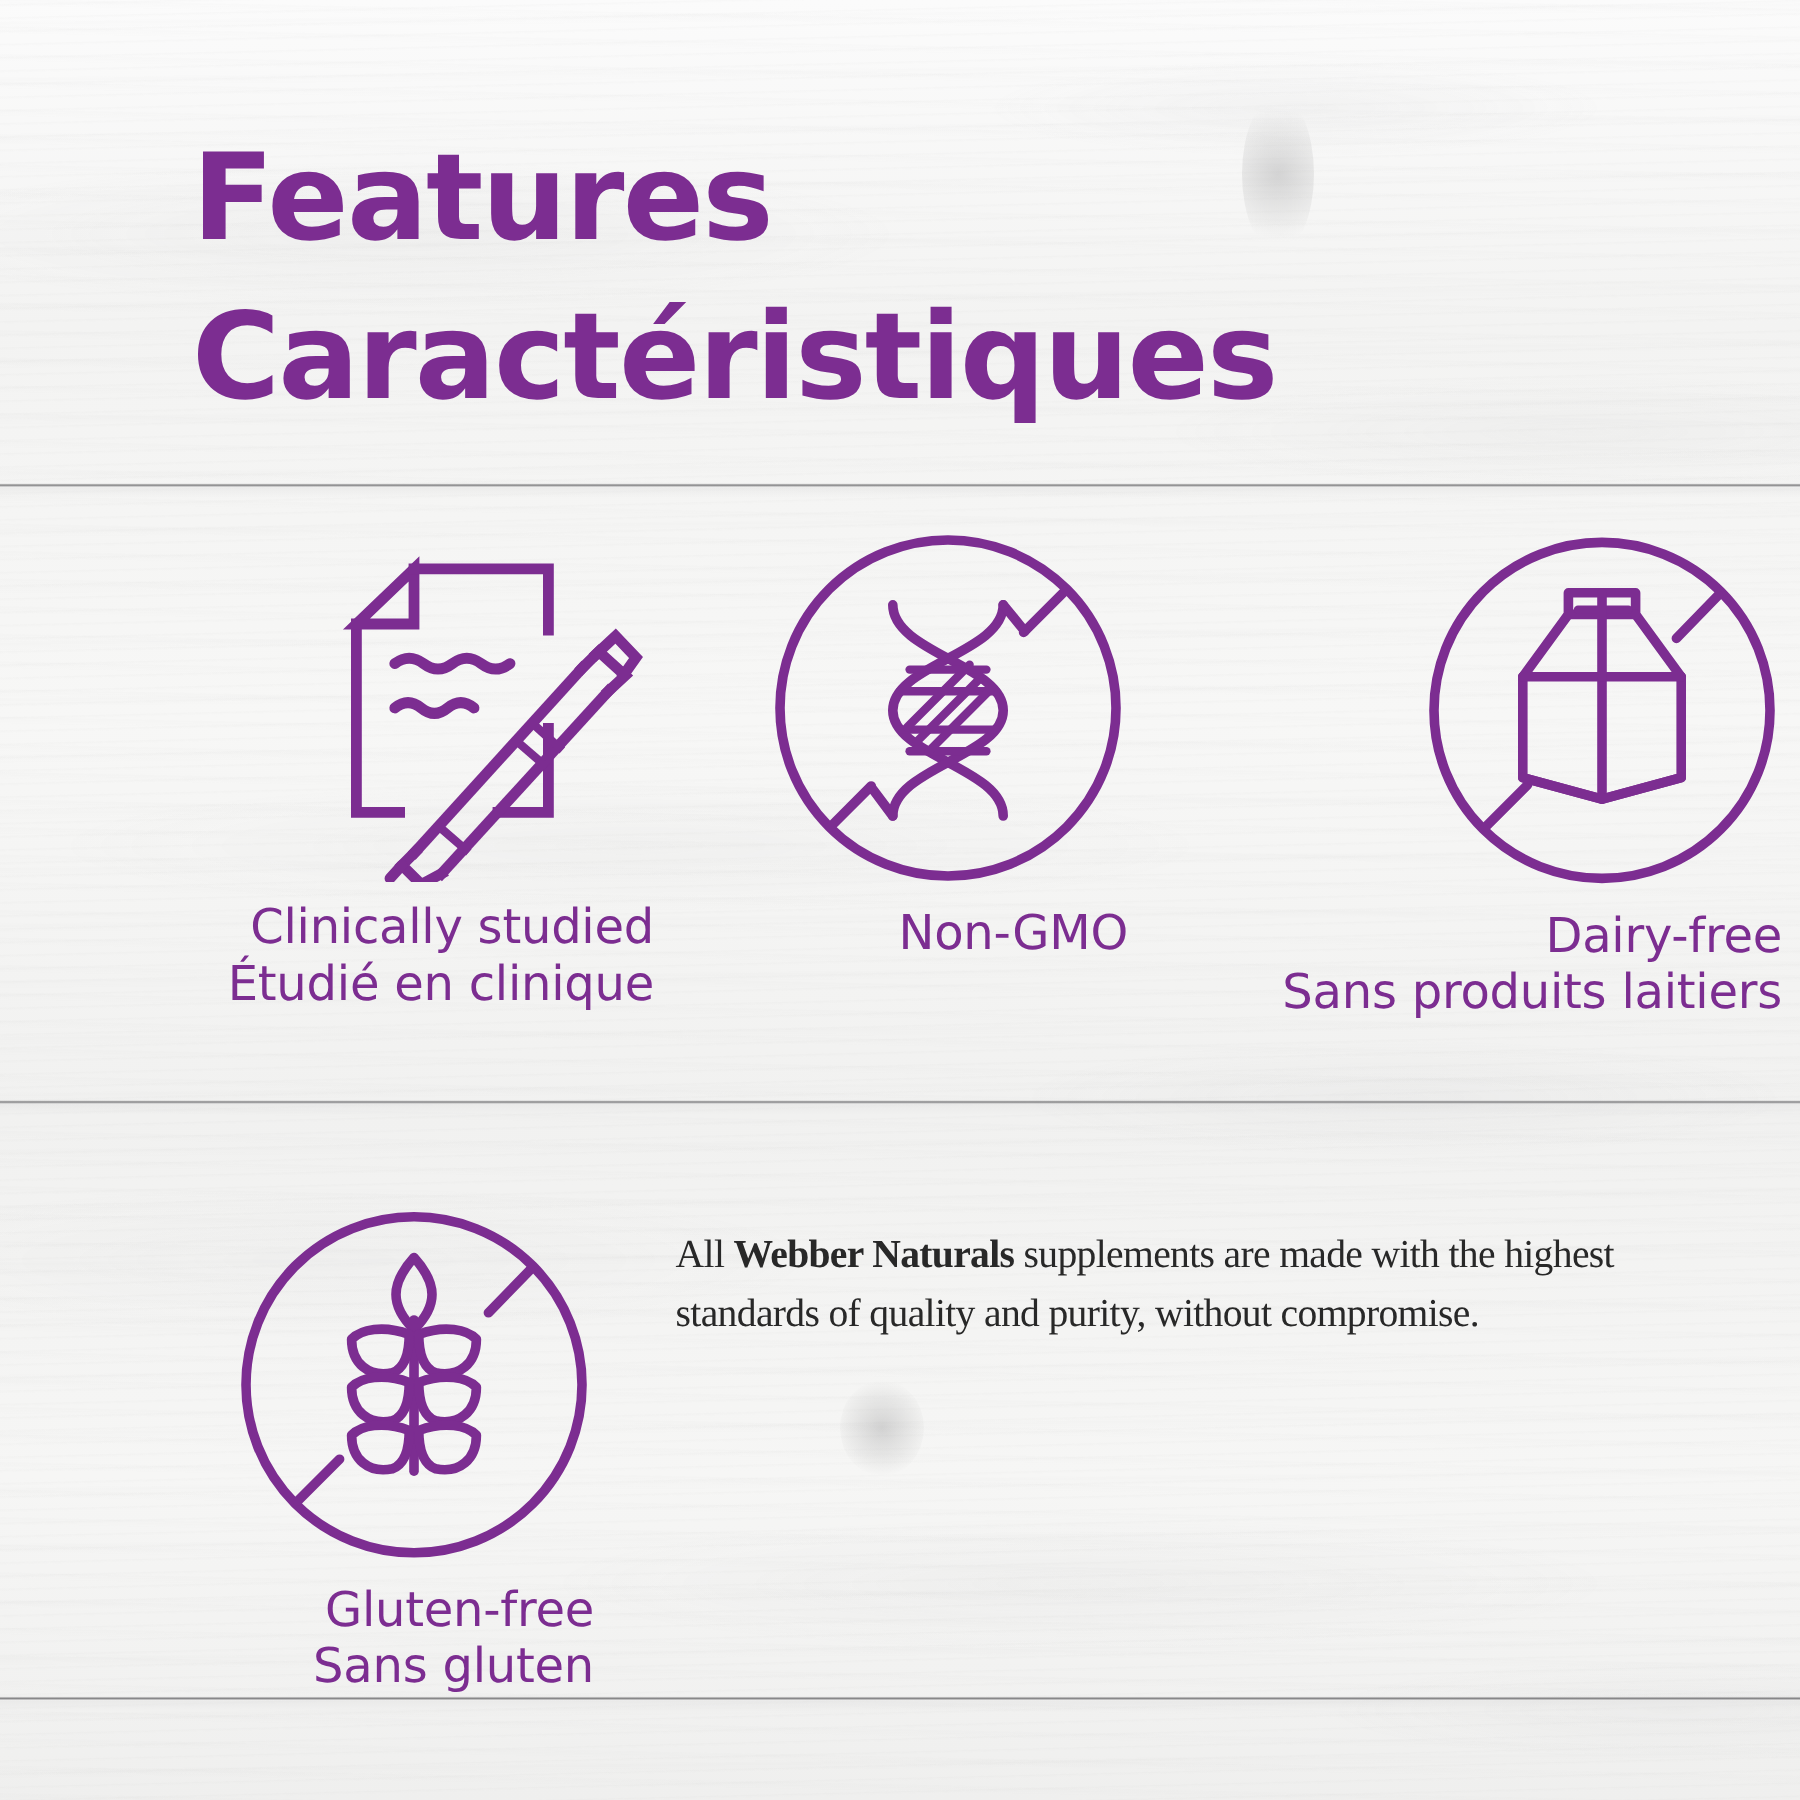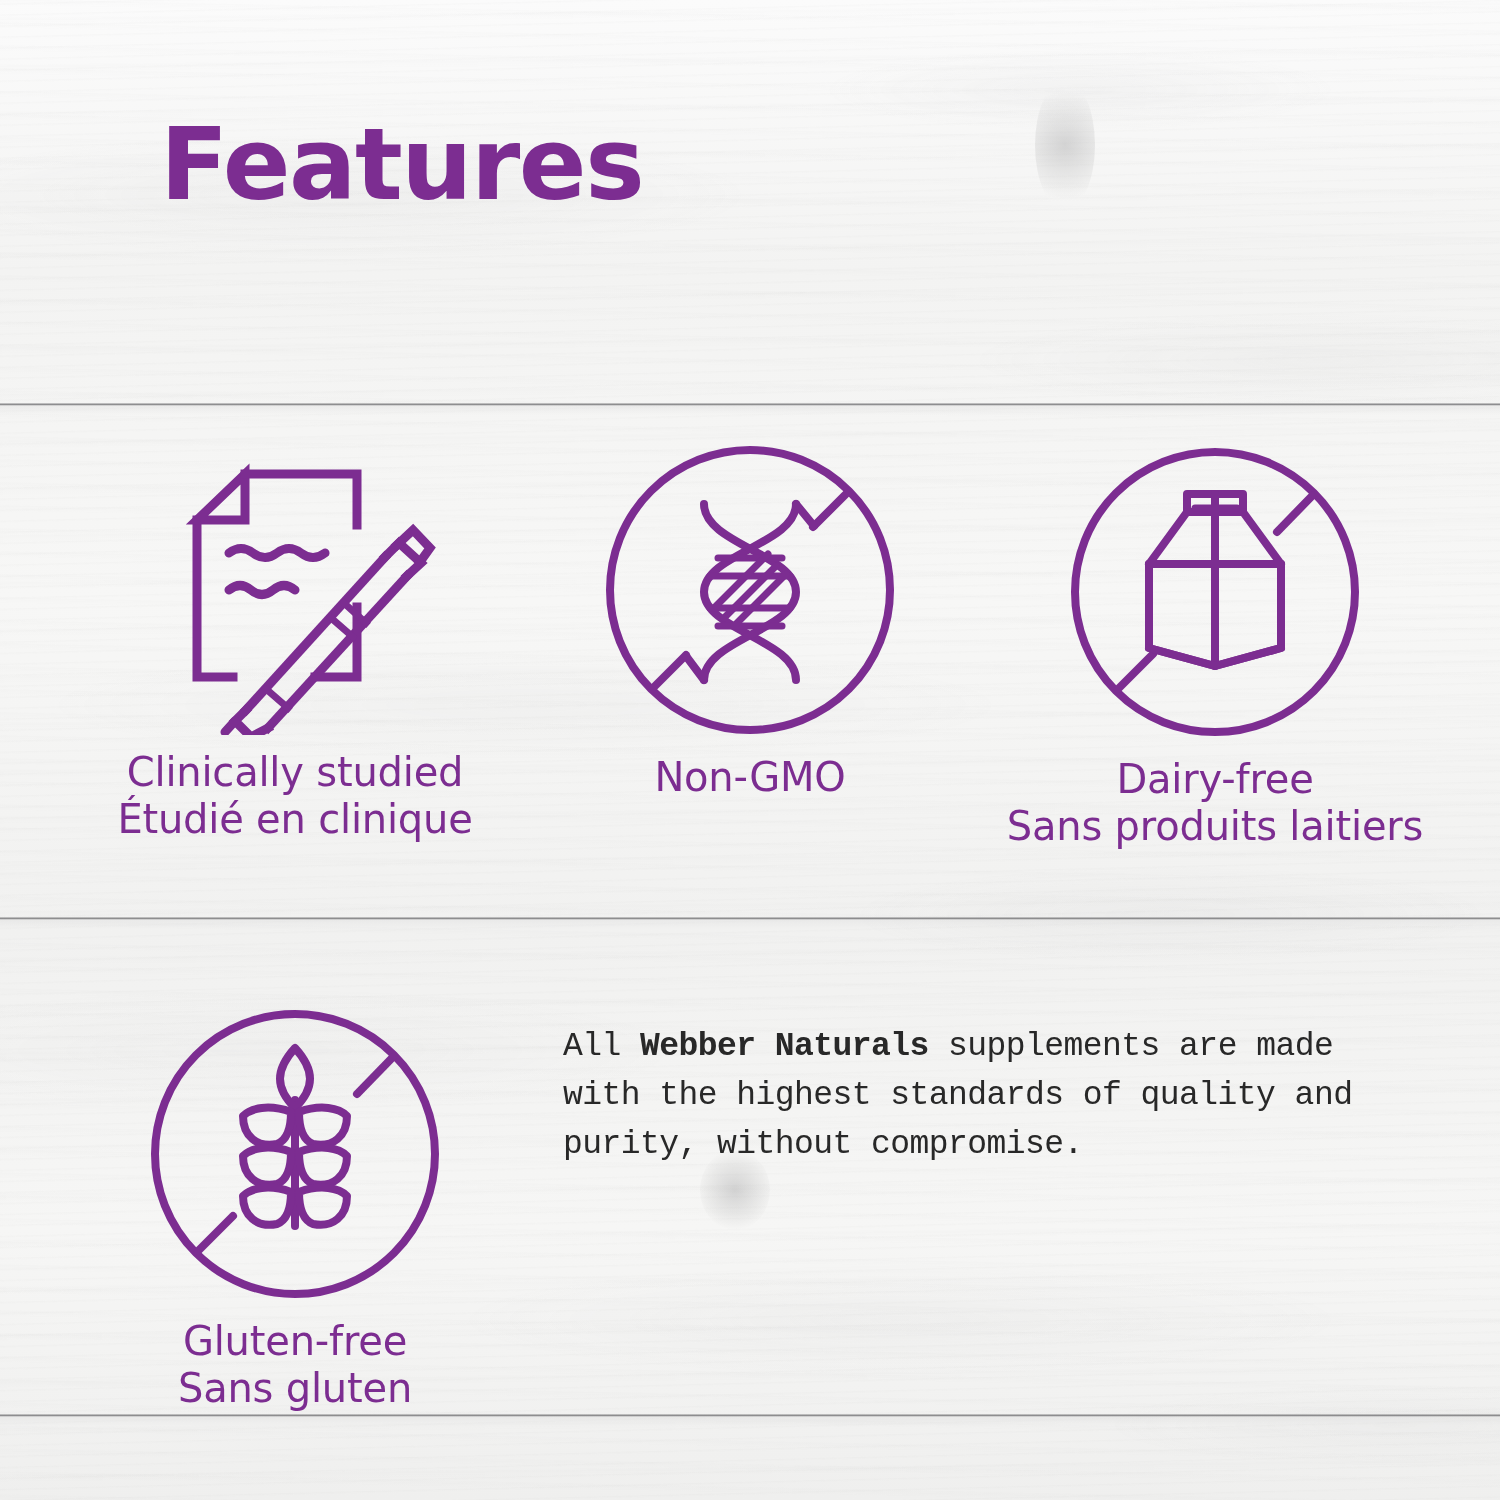--- a/index.html
+++ b/index.html
@@ -107,21 +107,21 @@
     letter-spacing: -1.5px;
   }
   .heading .line {
     display: block;
     white-space: nowrap;
   }
 
   
   .feature {
     position: absolute;
-    text-align: center;
+    text-align: right;
   }
   .feature .icon-wrap {
     display: block;
     margin: 0 auto;
   }
   .feature .caption {
     margin-top: 10px;
     color: #7c2d91;
     font-family: "DejaVu Sans", sans-serif;
     font-weight: 400;
@@ -137,21 +137,21 @@
   #feature-dairy    { left: 945px;  top: 442px; width: 540px; }
   #feature-gluten   { left: 95px;   top: 1004px; width: 400px; }
 
   
   .copy {
     position: absolute;
     left: 563px;
     top: 1022px;
     width: 810px;
     color: #282828;
-    font-family: Liberation Mono, monospace;
+    font-family: Liberation Serif, serif;
     font-size: 33px;
     line-height: 1.49;
     letter-spacing: -0.55px;
   }
   .copy p { margin: 0; }
   .copy .para-fr { margin-top: 44px; }
   .copy b { font-weight: bold; }
 </style>
 </head>
 <body>
@@ -162,20 +162,21 @@
   <div class="wood-grain"></div>
   <div class="wood-blotch"></div>
   <div class="plank-seam seam-1"></div>
   <div class="plank-seam seam-2"></div>
   <div class="plank-seam seam-3"></div>
   <div class="knot" style="left:1035px;top:80px;width:60px;height:130px;"></div>
   <div class="knot" style="left:700px;top:1150px;width:70px;height:80px;"></div>
 
   <div class="heading">
     <span class="line">Features</span>
+    <span class="line">Caractéristiques</span>
   </div>
 
   <div class="feature" id="feature-clinical">
     <span class="icon-wrap">
       <svg width="300" height="280" viewBox="0 0 300 280" fill="none" stroke="#7C2D91" stroke-width="9" stroke-linecap="square" stroke-linejoin="miter">
 
         <path d="M52 65 V222 H88"></path>
 
         <path d="M52 65 H100 V19 Z"></path>
 

